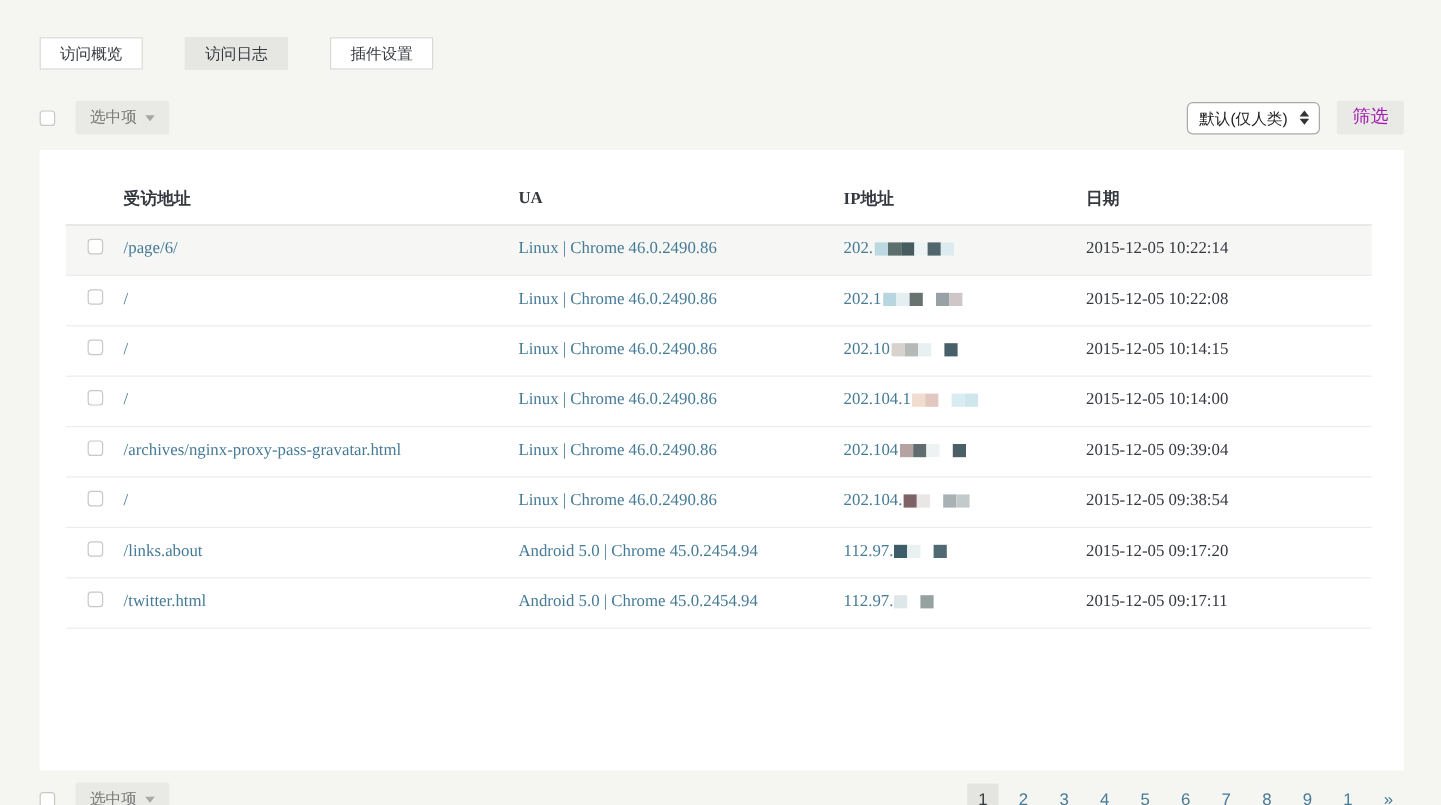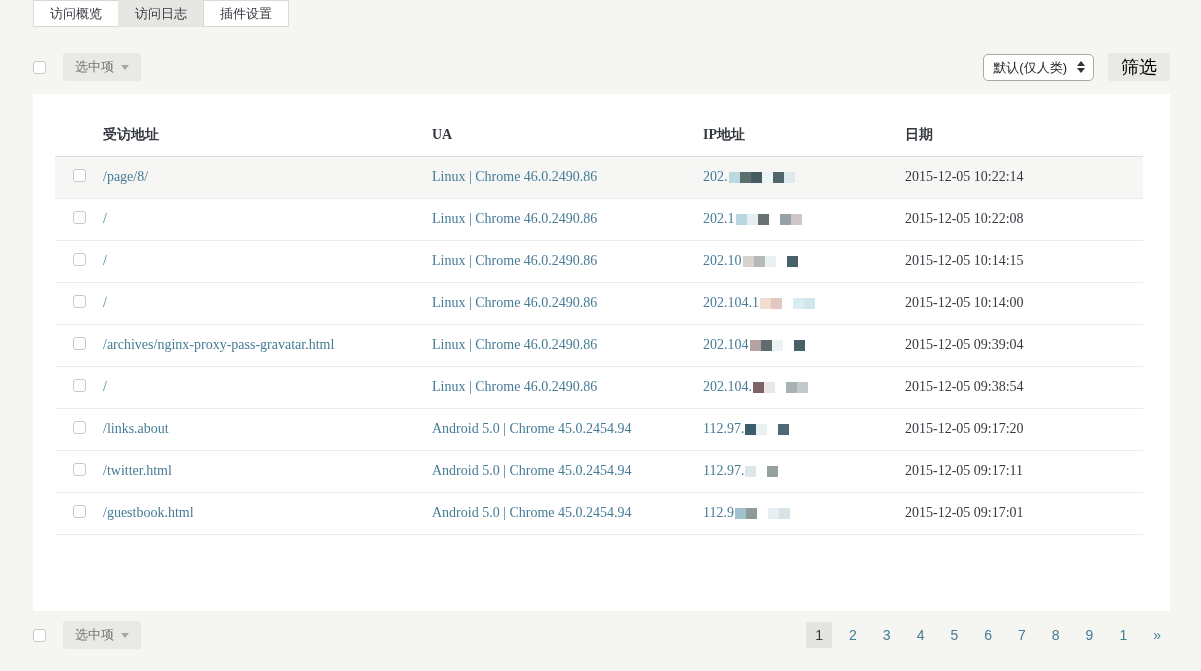--- a/index.html
+++ b/index.html
@@ -14,21 +14,21 @@
     --tab-border:#d9d9d6;
   }
   *{margin:0;padding:0;box-sizing:border-box;}
   html,body{width:1201px;height:671px;overflow:hidden;}
   body{
     background:var(--page-bg);
     font-family:"Liberation Sans","DejaVu Sans",sans-serif;
     color:var(--dark);
   }
   
-  .tabs{display:flex;margin:0 33px 0 33px;}
+  .tabs{display:flex;margin:31px 33px 0 33px;gap:36px;}
   .tab{
     height:27px;line-height:25px;padding:0 16px;font-size:13px;
     background:#fff;border:1px solid var(--tab-border);
     color:var(--dark);cursor:pointer;
   }
   .tab + .tab{margin-left:-1px;font-family:Liberation Serif, serif;}
   .tab.active{background:#e6e6e3;border-color:#e6e6e3;}
   
   .controls{display:flex;align-items:center;justify-content:space-between;margin:26px 31px 13px 33px;height:28px;}
   .controls.bottom{margin:10px 31px 0 33px;}
@@ -51,21 +51,21 @@
     position:relative;height:27px;line-height:25px;background:#fff;
     border:1px solid #a9a9a6;border-radius:5px;padding:0 26px 0 9px;
     font-size:13px;color:#222;cursor:pointer;display:inline-block;
   }
   .updown{position:absolute;right:8px;top:6px;display:flex;flex-direction:column;align-items:center;}
   .updown b{width:0;height:0;border-left:4px solid transparent;border-right:4px solid transparent;display:block;}
   .updown b.up{border-bottom:5px solid #333;margin-bottom:2px;}
   .updown b.down{border-top:5px solid #333;}
   .filter-btn{
     margin-left:14px;height:28px;line-height:28px;padding:0 13px;
-    background:var(--btn-bg);color:#000000;font-size:18px;border:none;border-radius:2px;cursor:pointer;
+    background:var(--btn-bg);color:#a21caf;font-size:15px;border:none;border-radius:2px;cursor:pointer;
   }
   
   .card{margin:0 31px 0 33px;background:#fff;height:517px;font-family:Liberation Serif, serif;}
   table{
     width:1088px;margin:0 27px 0 22px;border-collapse:collapse;table-layout:fixed;
     font-size:14px;
   }
   thead th{
     height:62px;padding-top:20px;text-align:left;font-weight:bold;color:var(--dark);
     border-bottom:1px solid var(--head-line);font-size:14px;
@@ -134,21 +134,21 @@
         <th>IP地址</th>
         <th>日期</th>
       </tr>
     </thead>
     <tbody>
   <tr class="hl">
     <td class="cb-cell">
       <span class="cb"></span>
     </td>
     <td>
-      <a class="url-link" href="#">/page/8/</a>
+      <a class="url-link" href="#">/page/6/</a>
     </td>
     <td>
       <span class="ua-text">Linux | Chrome 46.0.2490.86</span>
     </td>
     <td>
       <span class="ip-prefix">202.</span><span class="mosaic">
               <i style="background: rgb(188, 216, 224);"></i>
               <i style="background: rgb(93, 111, 109);"></i>
               <i style="background: rgb(70, 92, 95);"></i>
               <i style="background: rgb(237, 244, 246);"></i>
@@ -321,43 +321,20 @@
               <i style="background: rgb(221, 230, 232);"></i>
               <i style="background: transparent;"></i>
               <i style="background: rgb(150, 162, 162);"></i>
             </span>
     </td>
     <td>
       <span class="date-text">2015-12-05 09:17:11</span>
     </td>
   </tr>
 
-  <tr>
-    <td class="cb-cell">
-      <span class="cb"></span>
-    </td>
-    <td>
-      <a class="url-link" href="#">/guestbook.html</a>
-    </td>
-    <td>
-      <span class="ua-text">Android 5.0 | Chrome 45.0.2454.94</span>
-    </td>
-    <td>
-      <span class="ip-prefix">112.9</span><span class="mosaic">
-              <i style="background: rgb(159, 194, 204);"></i>
-              <i style="background: rgb(143, 155, 155);"></i>
-              <i style="background: transparent;"></i>
-              <i style="background: rgb(230, 238, 240);"></i>
-              <i style="background: rgb(216, 227, 229);"></i>
-            </span>
-    </td>
-    <td>
-      <span class="date-text">2015-12-05 09:17:01</span>
-    </td>
-  </tr>
 </tbody>
   </table>
 </div>
 
 <div class="controls bottom">
   <div class="left-group">
     <span class="cb"></span>
     <button class="bulk-btn">
       <span>选中项</span>
       <span class="caret"></span>

